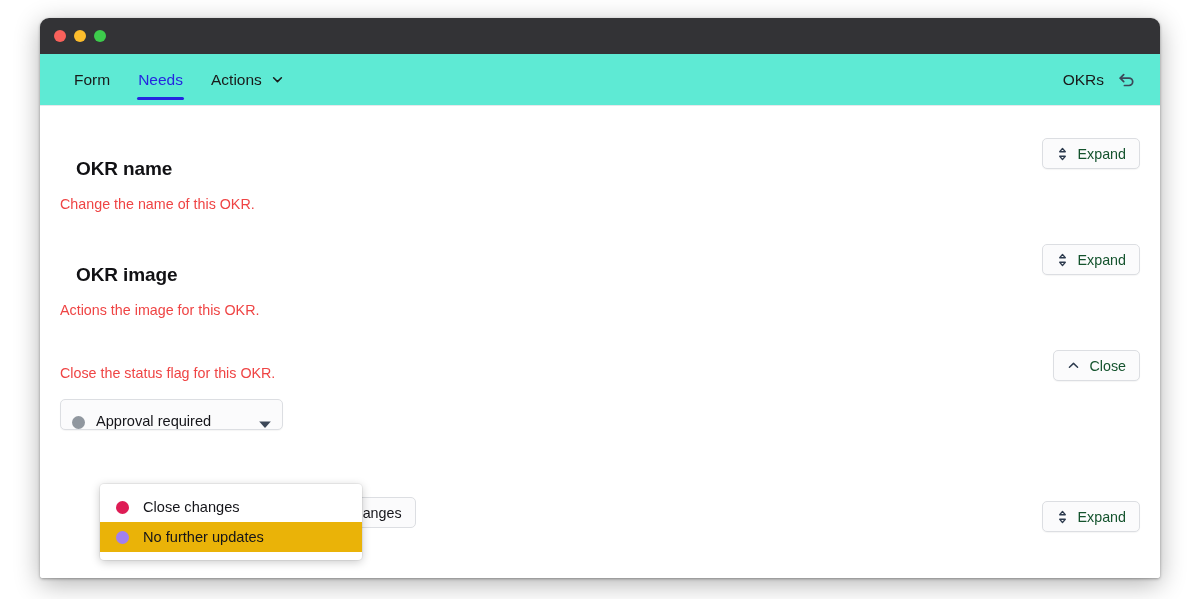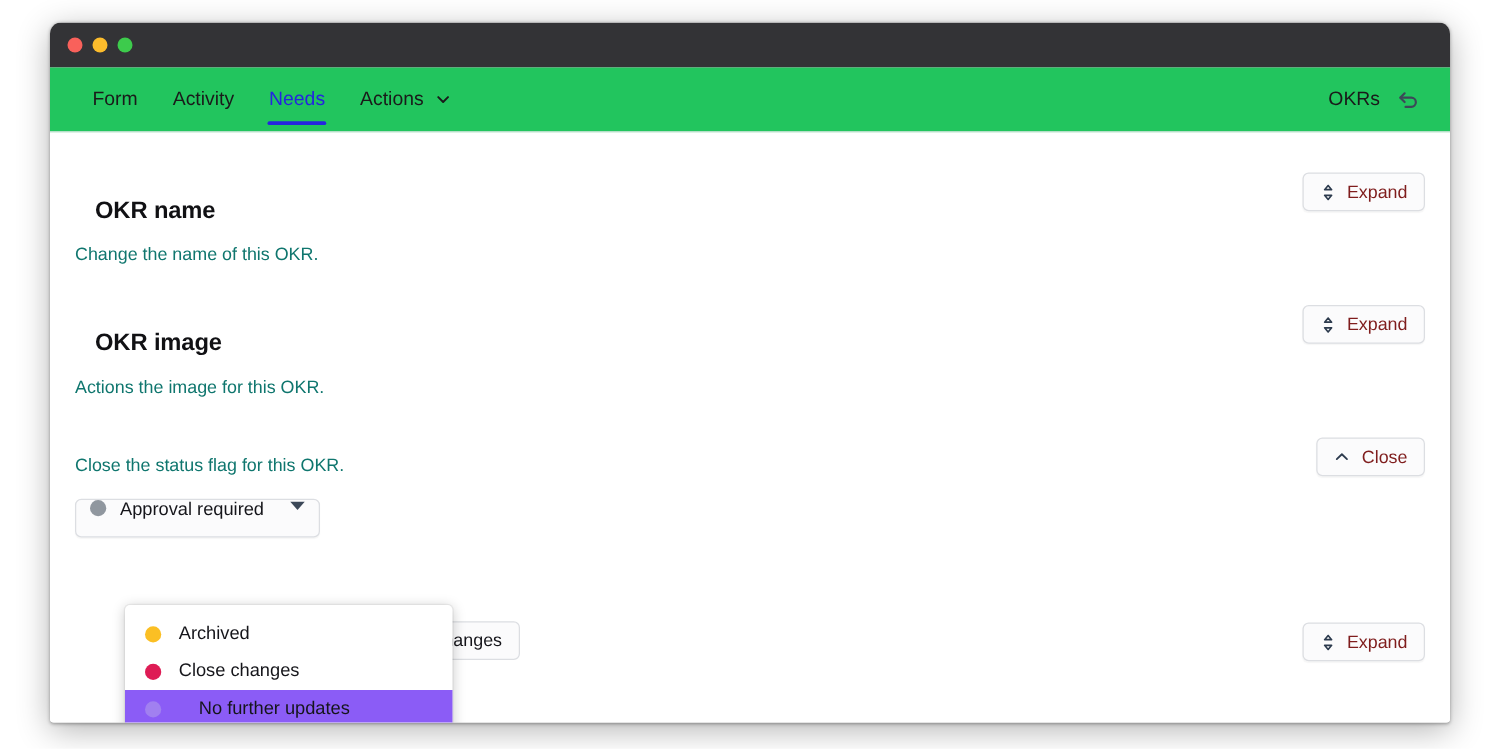--- a/index.html
+++ b/index.html
@@ -47,21 +47,21 @@
     border-radius: 50%;
     display: block;
   }
   .dot.red    { background: #F9615B; }
   .dot.yellow { background: #FCBC2C; }
   .dot.green  { background: #3DCB4C; }
 
   
   .navbar {
     height: 51px;
-    background: #22c55e;
+    background: #5eead4;
     border-bottom: 1px solid #E6E8EB;
     display: flex;
     align-items: stretch;
     padding: 0 22px 0 20px;
     position: relative;
   }
   .nav-left {
     display: flex;
     align-items: stretch;
     gap: 0;
@@ -132,53 +132,53 @@
 
   .section-title {
     font-size: 19px;
     font-weight: bold;
     color: #111114;
     margin: 16px;
     letter-spacing: -0.1px;
   }
   .section-desc {
     font-size: 14.3px;
-    color: #0f766e;
+    color: #ef4444;
     margin: 11px 0 0 0;
   }
 
   
   .ghost-btn {
     display: inline-flex;
     align-items: center;
     gap: 9px;
     height: 31px;
     padding: 0 13px;
     background: #FBFBFC;
     border: 1px solid #DCDEE2;
     border-radius: 5px;
     font-size: 14.3px;
-    color: #7f1d1d;
+    color: #14532d;
     cursor: pointer;
     box-shadow: 0 1px 1px rgba(16,22,26,0.04);
     white-space: nowrap;
   }
   .ghost-btn .ico { line-height: 0; display: block; }
 
   
   .select-wrap {
     position: relative;
     display: inline-block;
     margin-top: 18px;
   }
   .select-box {
     display: inline-flex;
-    align-items: flex-start;
+    align-items: flex-end;
     height: 31px;
-    width: 196px;
+    width: 223px;
     background: #FBFBFC;
     border: 1px solid #DCDEE2;
     border-radius: 5px;
     padding: 0 0 0 11px;
     font-size: 14.6px;
     color: #15151A;
     cursor: pointer;
     box-shadow: 0 1px 1px rgba(16,22,26,0.04);
     box-sizing: border-box;
   }
@@ -257,23 +257,20 @@
       <span class="dot green"></span>
     </div>
 
     <div class="navbar">
       <div class="nav-left">
 
         <div class="nav-item">
           <span>Form</span>
         </div>
 
-        <div class="nav-item">
-          <span>Activity</span>
-        </div>
 
         <div class="nav-item active" style="color: rgb(37, 37, 224);">
           <span>Needs</span>
         </div>
 
         <div class="nav-item">
           <span>Actions</span>
           <span class="caret">
             <svg width="13" height="13" viewBox="0 0 16 16" aria-hidden="true">
               <path d="M3.2 5.8 L8 10.6 L12.8 5.8" fill="none" stroke="#1A1A1A" stroke-width="1.9" stroke-linecap="round" stroke-linejoin="round"></path>
@@ -375,31 +372,27 @@
           </button>
         </div>
       </div>
 
       <div class="save-btn">
         <span>Save changes</span>
       </div>
 
       <div class="dropdown">
 
-        <div class="dd-item">
-          <span class="swatch" id="dd-sw-0" style="background: rgb(251, 191, 36);"></span>
-          <span>Archived</span>
-        </div>
 
         <div class="dd-item">
           <span class="swatch" id="dd-sw-1" style="background: rgb(222, 28, 85);"></span>
           <span>Close changes</span>
         </div>
 
-        <div class="dd-item hover" style="background: #8b5cf6; gap: 16px;">
+        <div class="dd-item hover" style="background: #eab308;">
           <span class="swatch" id="dd-sw-2" style="background: rgb(161, 128, 240);"></span>
           <span>No further updates</span>
         </div>
 
       </div>
 
     </div>
   </div>
 </div>
 

